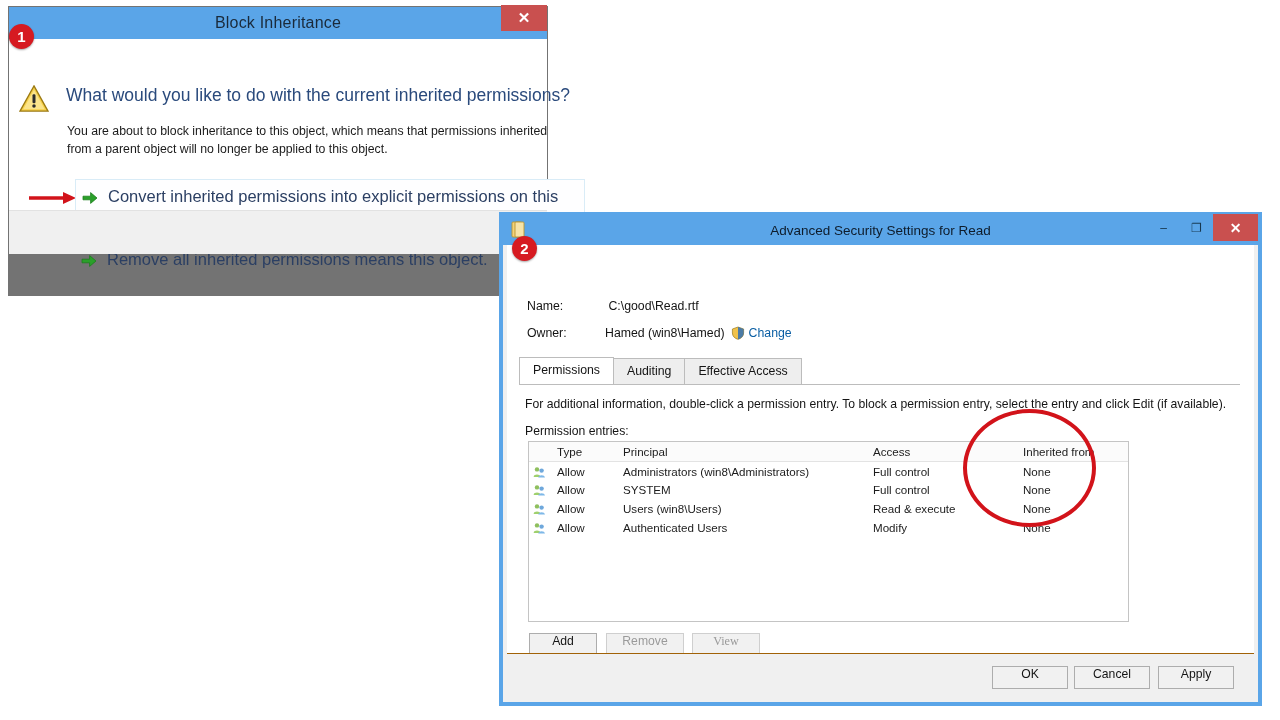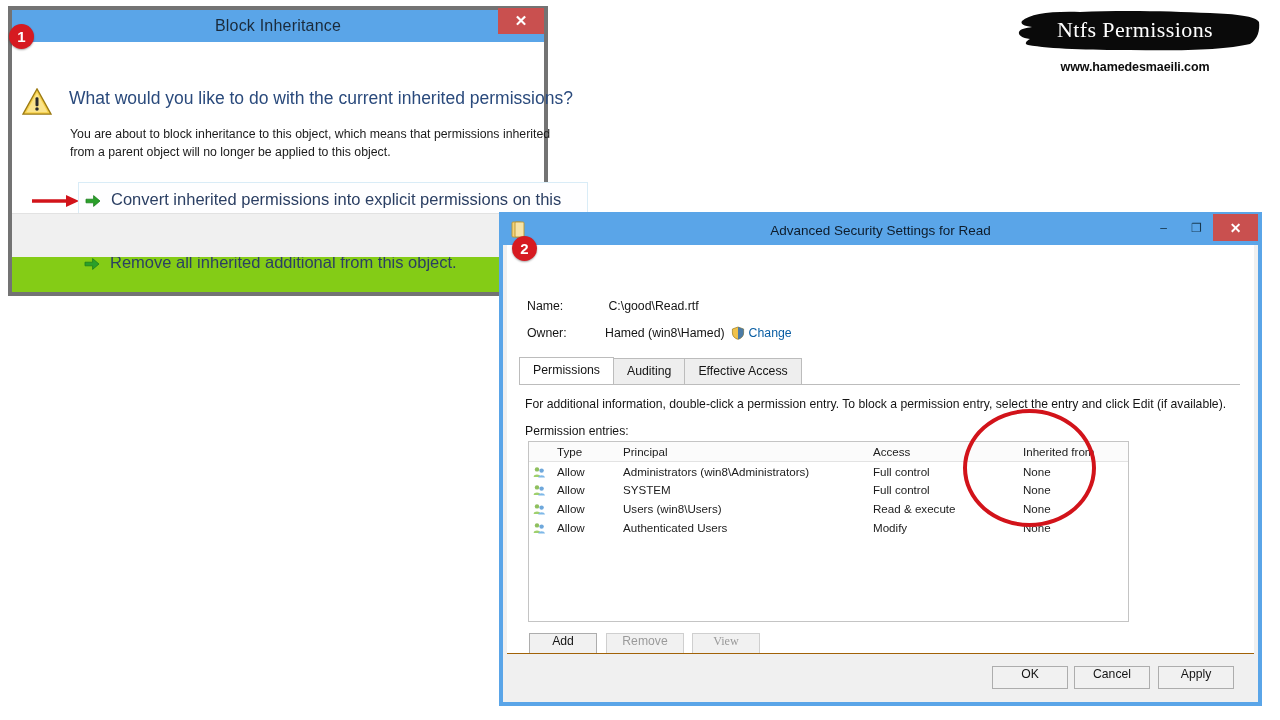--- a/index.html
+++ b/index.html
@@ -7,22 +7,22 @@
     width: 1280px; height: 720px;
     background: #ffffff;
     overflow: hidden;
     font-family: "Liberation Sans", sans-serif;
   }
   #root { position: relative; width: 1280px; height: 720px; }
 
   
   #dlg-block {
     position: absolute; left: 8px; top: 6px; width: 540px; height: 290px;
-    background: #84cc16;
-    border: 4px solid #737373;
+    background: #737373;
+    border: 1px solid #737373;
     box-sizing: border-box;
   }
   #dlg-block .titlebar {
     position: relative; height: 32px; background: #5aa5e8;
     display: flex; align-items: center; justify-content: center;
   }
   #dlg-block .title-text {
     font-size: 16px; color: #1a2a3a; letter-spacing: .2px;
   }
   #dlg-block .close-btn {
@@ -217,41 +217,29 @@
           <path d="M1 6.2 H8.6 V2.6 L15 8 L8.6 13.4 V9.8 H1 Z" fill="#2aa02a" stroke="#1d7d1d" stroke-width="0.8"></path>
         </svg>
         <span class="ctext">Convert inherited permissions into explicit permissions on this object.</span>
       </div>
       <div class="red-underline"></div>
 
       <div class="choice" id="choice-remove">
         <svg class="garrow" viewBox="0 0 16 16">
           <path d="M1 6.2 H8.6 V2.6 L15 8 L8.6 13.4 V9.8 H1 Z" fill="#2aa02a" stroke="#1d7d1d" stroke-width="0.8"></path>
         </svg>
-        <span class="ctext">Remove all inherited additional from this object.</span>
+        <span class="ctext">Remove all inherited permissions means this object.</span>
       </div>
 
       <div class="footer"></div>
     </div>
   </div>
 
   <div class="badge" id="badge-1">1</div>
 
-  <div id="logo-wrap">
-    <div id="brush">
-      <svg viewBox="0 0 250 44" preserveAspectRatio="none">
-        <path d="M12,13 C20,6 40,3 70,4 C110,2 160,3 200,5 C225,6 246,8 249,14
-                 C250,22 248,31 240,36 C215,42 170,43 120,42 C80,42 40,41 18,37
-                 C14,36 16,33 20,31 C12,30 8,27 9,24 C10,21 16,20 22,19
-                 C14,18 10,16 12,13 Z" fill="#0a0a0a"></path>
-      </svg>
-      <div class="brush-text">Ntfs Permissions</div>
-    </div>
-    <div id="site-url">www.hamedesmaeili.com</div>
-  </div>
 
   <div id="dlg-adv">
     <div class="titlebar">
       <svg class="win-icon" viewBox="0 0 14 17">
         <rect x="1" y="1" width="9" height="15" rx="1" fill="#f3d37a" stroke="#b9942f" stroke-width="0.9"></rect>
         <rect x="4" y="1" width="9" height="15" rx="1" fill="#f7e4a8" stroke="#b9942f" stroke-width="0.9"></rect>
       </svg>
       <span class="title-text">Advanced Security Settings for Read</span>
       <div class="wctl">
         <div class="wbtn">–</div>

